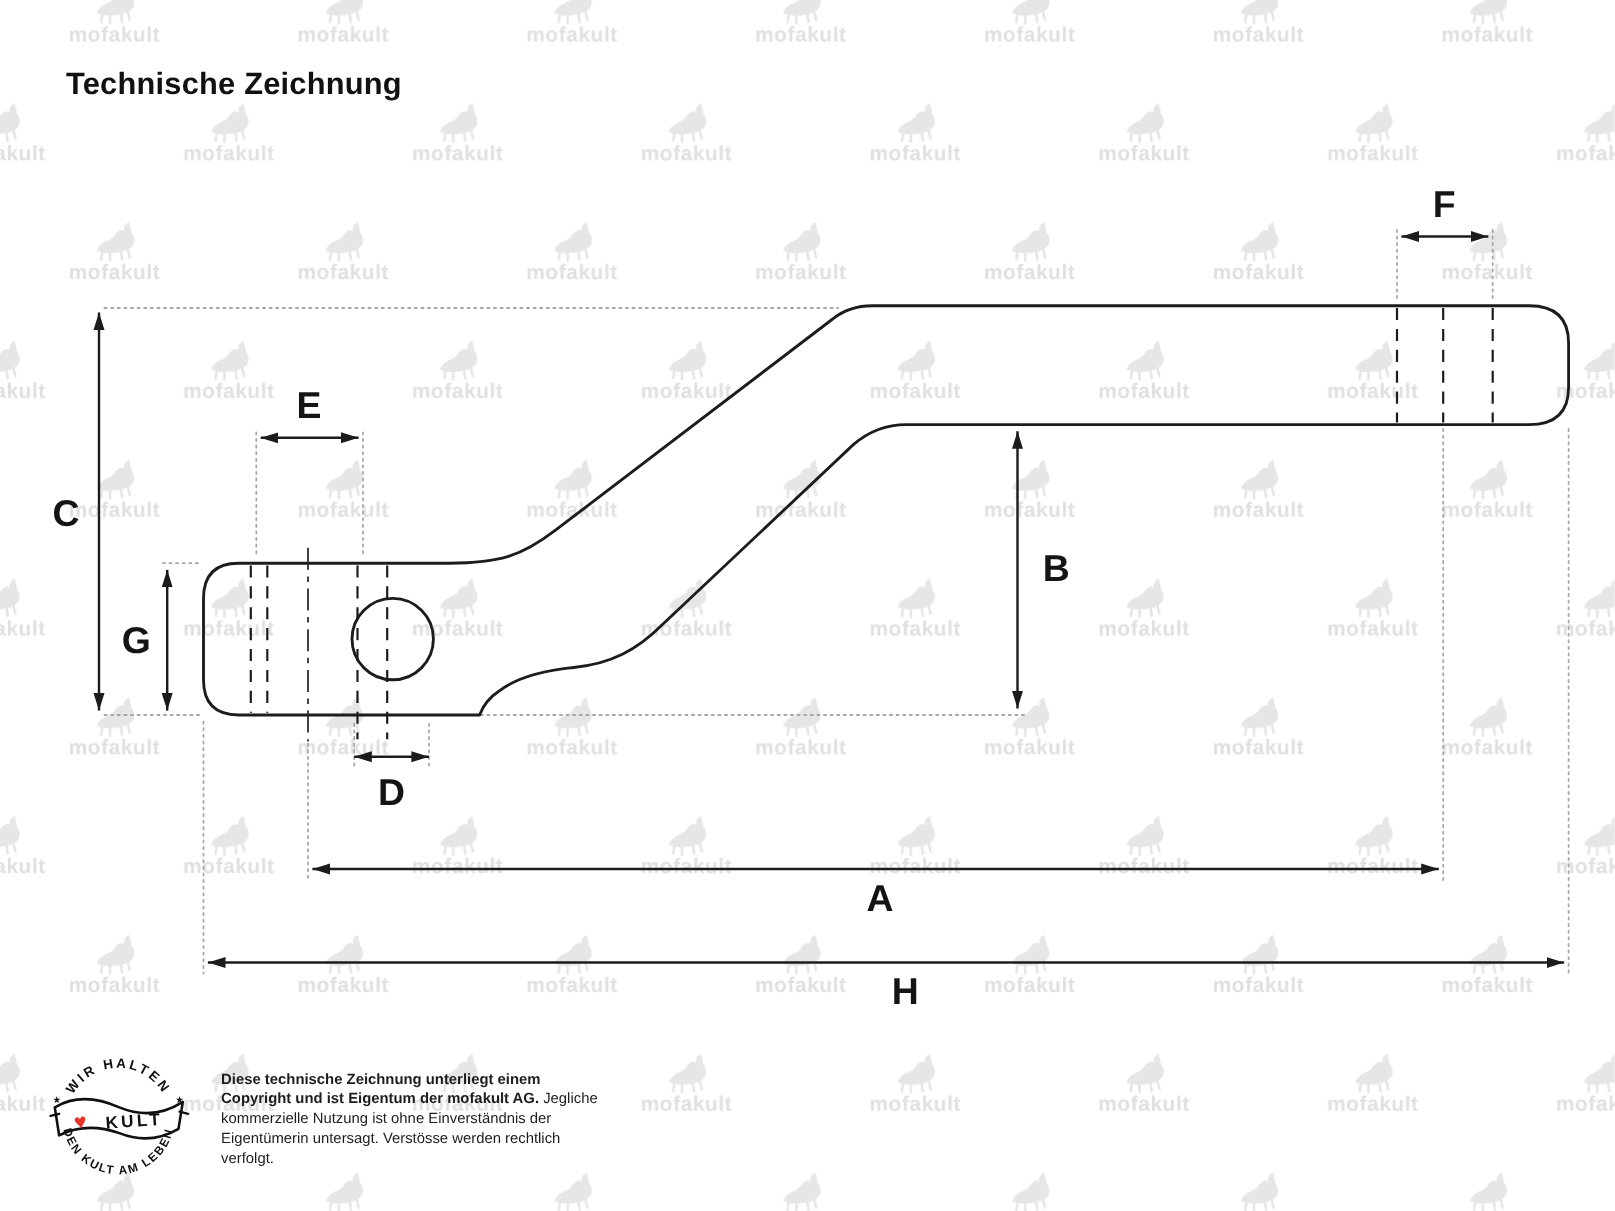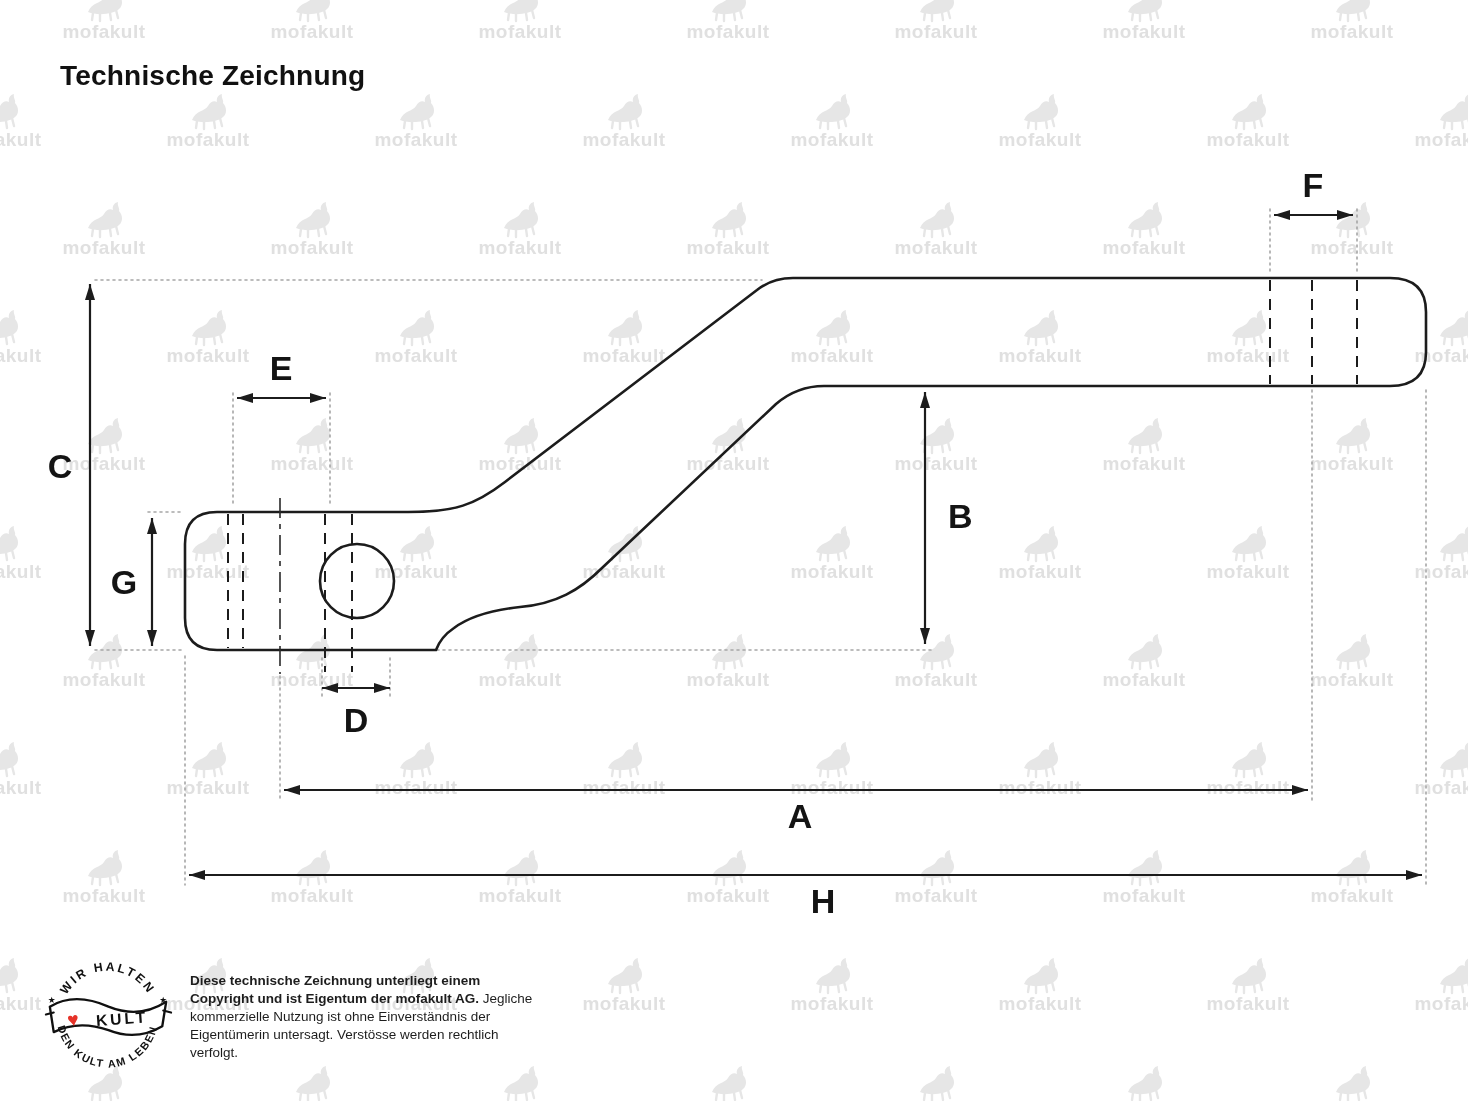--- a/index.html
+++ b/index.html
@@ -29,21 +29,21 @@
   
   .footer { position:absolute; left:42px; top:948px; display:flex; gap:16px; align-items:flex-start; z-index:3; }
   .badge { width:132px; height:132px; flex:0 0 auto; }
   .badge-arc { font-family:"Liberation Sans",sans-serif; font-size:12.5px; font-weight:bold; letter-spacing:2.5px; fill:#101010; }
   .badge-arc-b { font-family:"Liberation Sans",sans-serif; font-size:11px; font-weight:bold; letter-spacing:1.6px; fill:#101010; }
   .badge-flag { fill:#ffffff; stroke:#101010; stroke-width:2.4; stroke-linejoin:round; }
   .badge-kult { font-family:"Liberation Sans",sans-serif; font-size:16px; font-weight:bold; letter-spacing:3px; fill:#101010; }
   .badge-heart { font-size:20px; fill:#e63329; }
   .badge-star { font-size:9px; fill:#101010; }
   .badge-dash { stroke:#101010; stroke-width:2.2; stroke-linecap:round; }
-  .copyright { width:352px; font-size:13.5px; line-height:1.34; color:#1d1d1d; padding-top:24px; }
+  .copyright { width:352px; font-size:13.5px; line-height:1.34; color:#1d1d1d; padding-top:24px;margin-left:11px; }
   .copyright .b { font-weight:bold; }
 </style>
 </head>
 <body>
 
 <h1 class="page-title">Technische Zeichnung</h1>
 
 <svg class="drawing" width="1468" height="1101" viewBox="0 0 1468 1101">
   <defs>
     <marker id="ah" viewBox="0 0 16 12" refX="16" refY="6" markerWidth="16" markerHeight="12" markerUnits="userSpaceOnUse" orient="auto-start-reverse">

